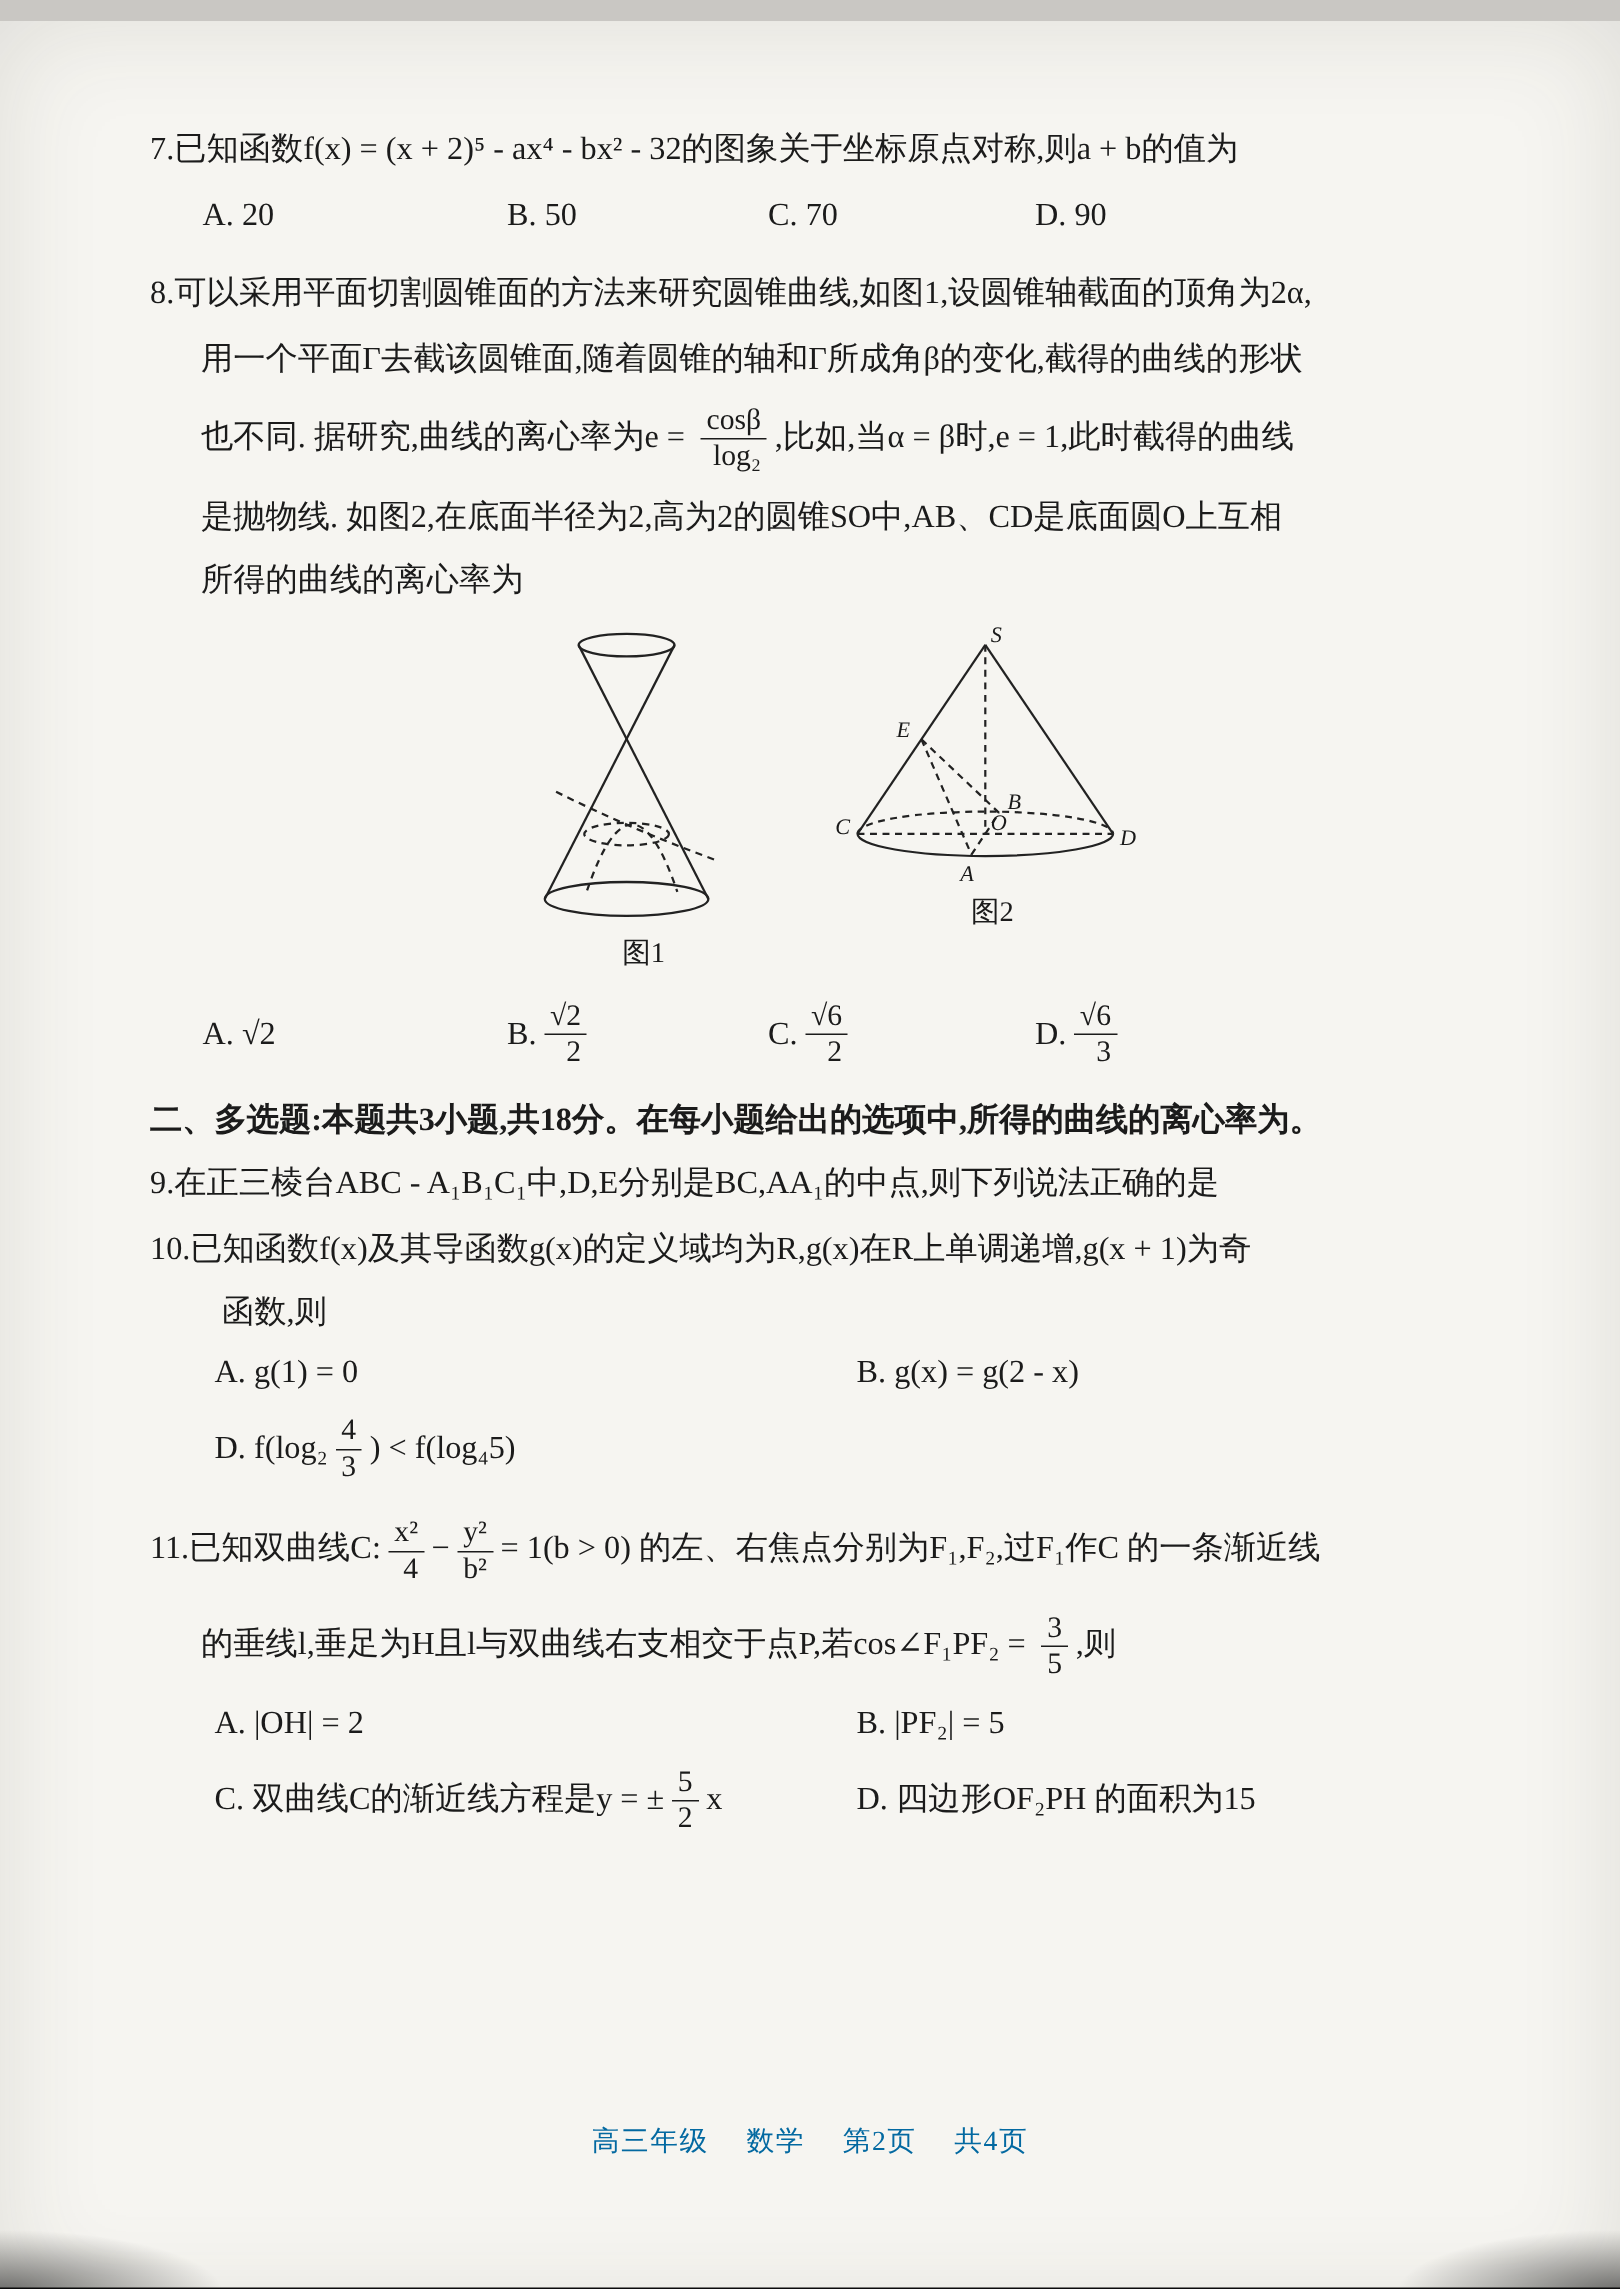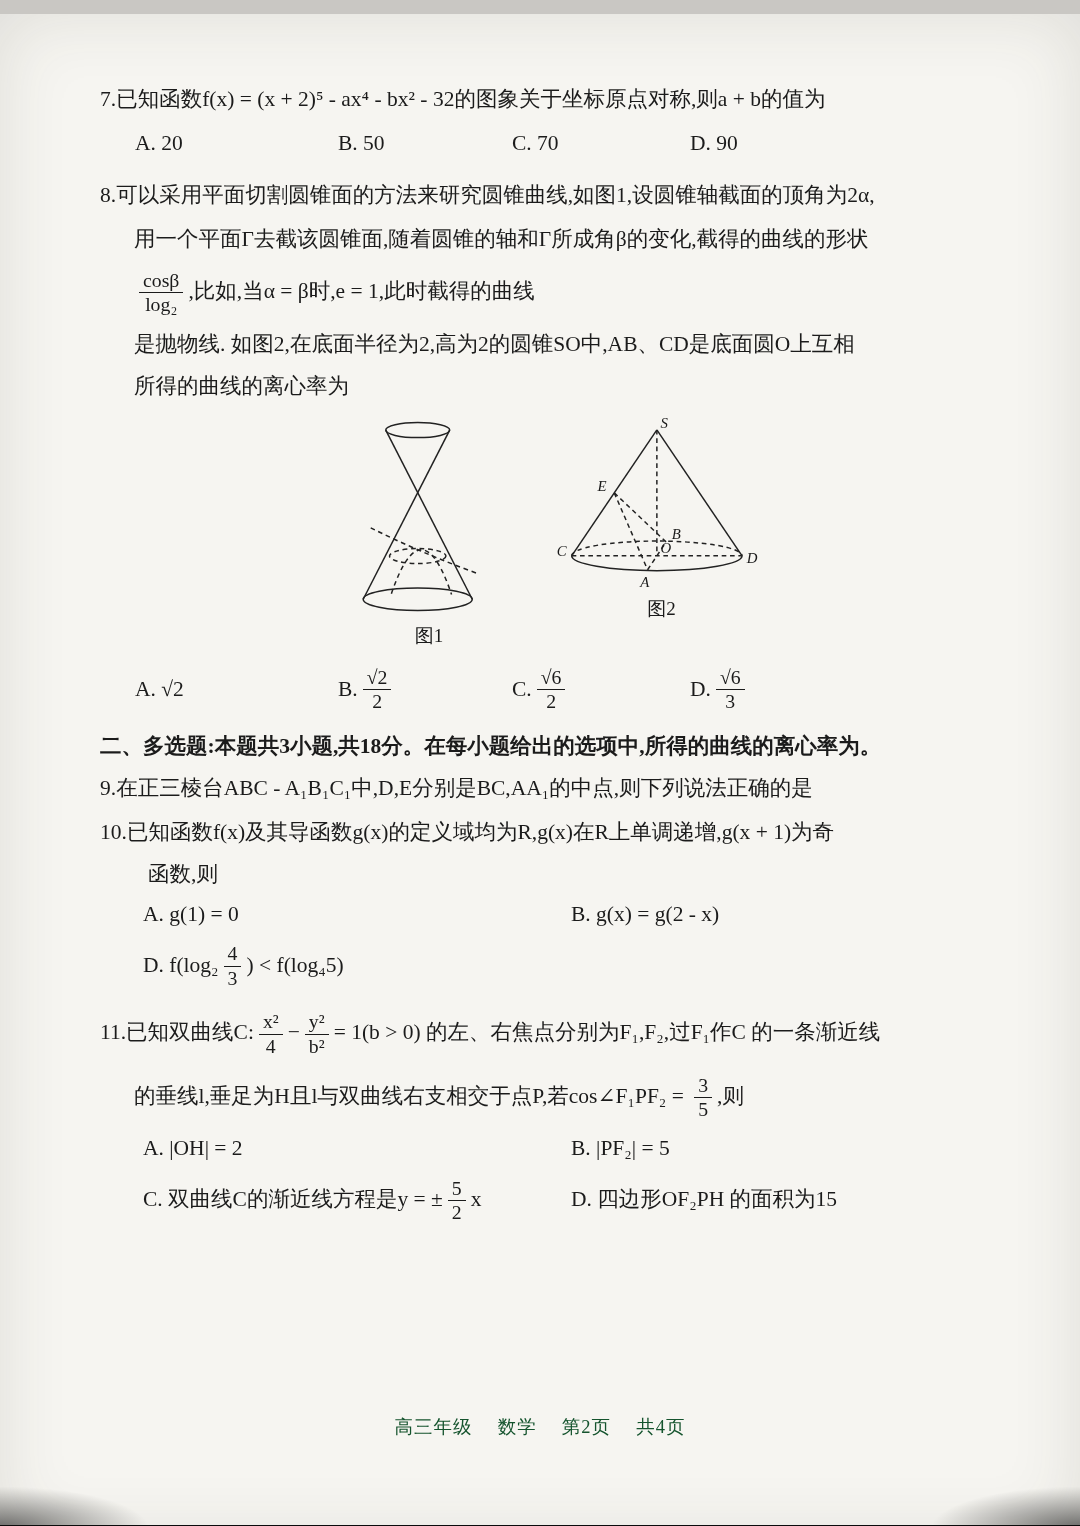--- a/index.html
+++ b/index.html
@@ -7,30 +7,30 @@
   body{font-family:"Liberation Serif","DejaVu Serif",serif}
   .page{position:relative;width:1080px;height:1526px;margin:14px auto;background:#f6f5f1;
         color:#1b1b1b;overflow:hidden;box-shadow:inset 0 0 70px rgba(60,55,45,.12)}
   .content{padding:72px 100px 0 100px;font-size:21.5px;line-height:1.3}
   .stem{margin-top:0}
   .mt14{margin-top:14px}.mt16{margin-top:16px}.mt18{margin-top:18px}.mt24{margin-top:24px}
   .cont{padding-left:34px}
   .opts4{display:grid;grid-template-columns:203px 174px 178px auto;padding-left:35px;margin-top:16px;align-items:center}
   .opts2{display:grid;grid-template-columns:428px auto;padding-left:43px;margin-top:12px;row-gap:13px;align-items:center}
   .opt{display:flex;align-items:center;white-space:nowrap}
-  .frac{display:inline-block;vertical-align:middle;text-align:center;line-height:1.08;
+  .frac{display:inline-block;vertical-align:middle;text-align:right;line-height:1.08;
         margin:2px 5px;font-size:.92em}
   .frac .num{display:block;border-bottom:1.7px solid #1b1b1b;padding:0 4px 1px}
   .frac .den{display:block;padding:1px 4px 0}
   .fig-row{display:flex;gap:32px;margin-top:14px;margin-left:235px}
   .fig{display:flex;flex-direction:column;align-items:center}
   .fig-caption{margin-top:4px;font-size:19px}
   .section-head{font-weight:bold;margin-top:18px}
   .footer{position:absolute;top:1400px;left:0;width:100%;text-align:center;
-          font-size:18.5px;color:#14532d;letter-spacing:1px}
+          font-size:18.5px;color:#0369a1;letter-spacing:1px}
   .bottom-bar{position:absolute;bottom:0;left:0;width:100%;height:15px;background:#0b0b0b}
   .corner-shadow-left{position:absolute;bottom:12px;left:0;width:150px;height:42px;
       background:radial-gradient(ellipse at left bottom,rgba(25,25,25,.6),rgba(25,25,25,0) 70%)}
   .corner-shadow-right{position:absolute;bottom:12px;right:0;width:150px;height:42px;
       background:radial-gradient(ellipse at right bottom,rgba(25,25,25,.6),rgba(25,25,25,0) 70%)}
   svg text{font-family:"Liberation Serif","DejaVu Serif",serif;font-style:italic}
 </style>
 </head>
 <body>
 
@@ -44,21 +44,21 @@
         <span class="opt">B. 50</span>
         <span class="opt">C. 70</span>
         <span class="opt">D. 90</span>
       </div>
     </div>
 
     <div>
       <div class="mt24">8.可以采用平面切割圆锥面的方法来研究圆锥曲线,如图1,设圆锥轴截面的顶角为2α,</div>
       <div class="mt16 cont">用一个平面Γ去截该圆锥面,随着圆锥的轴和Γ所成角β的变化,截得的曲线的形状</div>
       <div class="mt14 cont">
-        <span class="frac"><span class="num">cosβ</span><span class="den">log₂</span></span><span>,比如,当α = β时,e = 1,此时截得的曲线</span>
+        <span>也不同. 据研究,曲线的离心率为e = </span><span class="frac"><span class="num">cosβ</span><span class="den">log₂</span></span><span>,比如,当α = β时,e = 1,此时截得的曲线</span>
       </div>
       <div class="mt14 cont">是抛物线. 如图2,在底面半径为2,高为2的圆锥SO中,AB、CD是底面圆O上互相</div>
       <div class="mt14 cont">所得的曲线的离心率为</div>
 
       <div class="fig-row">
         <div class="fig">
           <svg viewBox="0 0 200 218" width="188" height="205">
             <g stroke="#222" fill="none" stroke-width="1.6">
               <ellipse cx="88" cy="16" rx="34" ry="8"></ellipse>
               <line x1="54" y1="16" x2="146" y2="196"></line>

